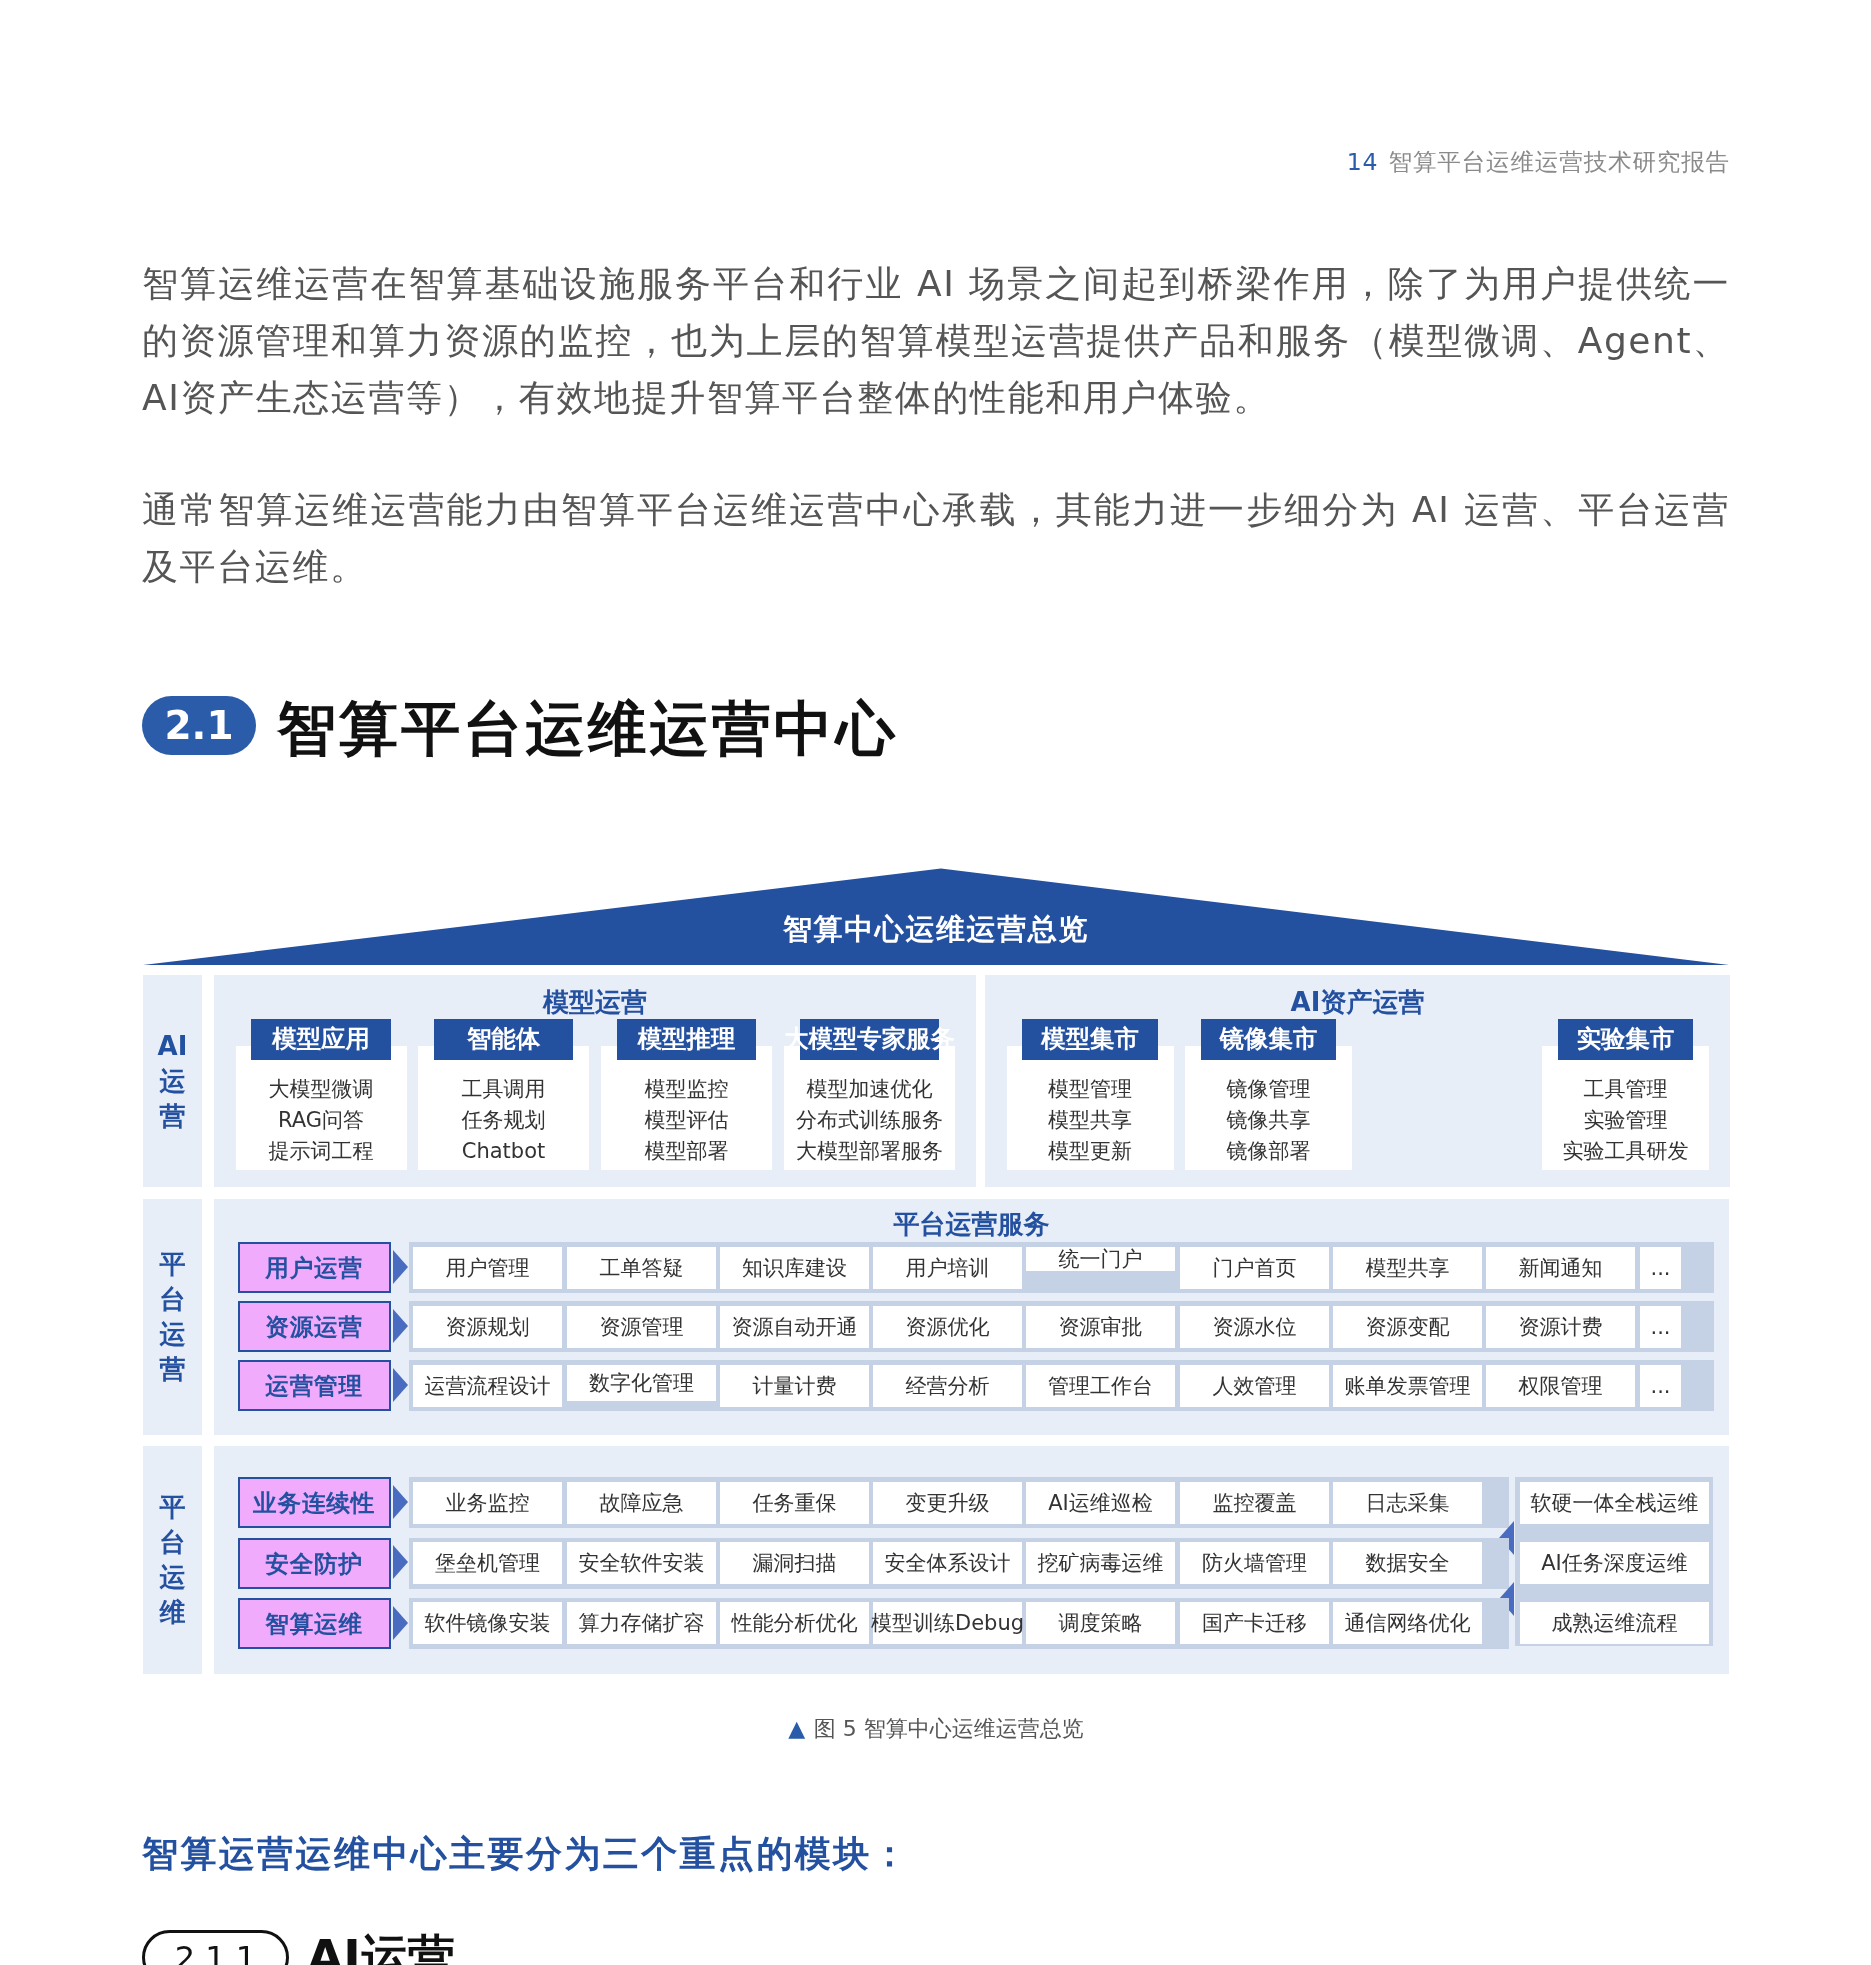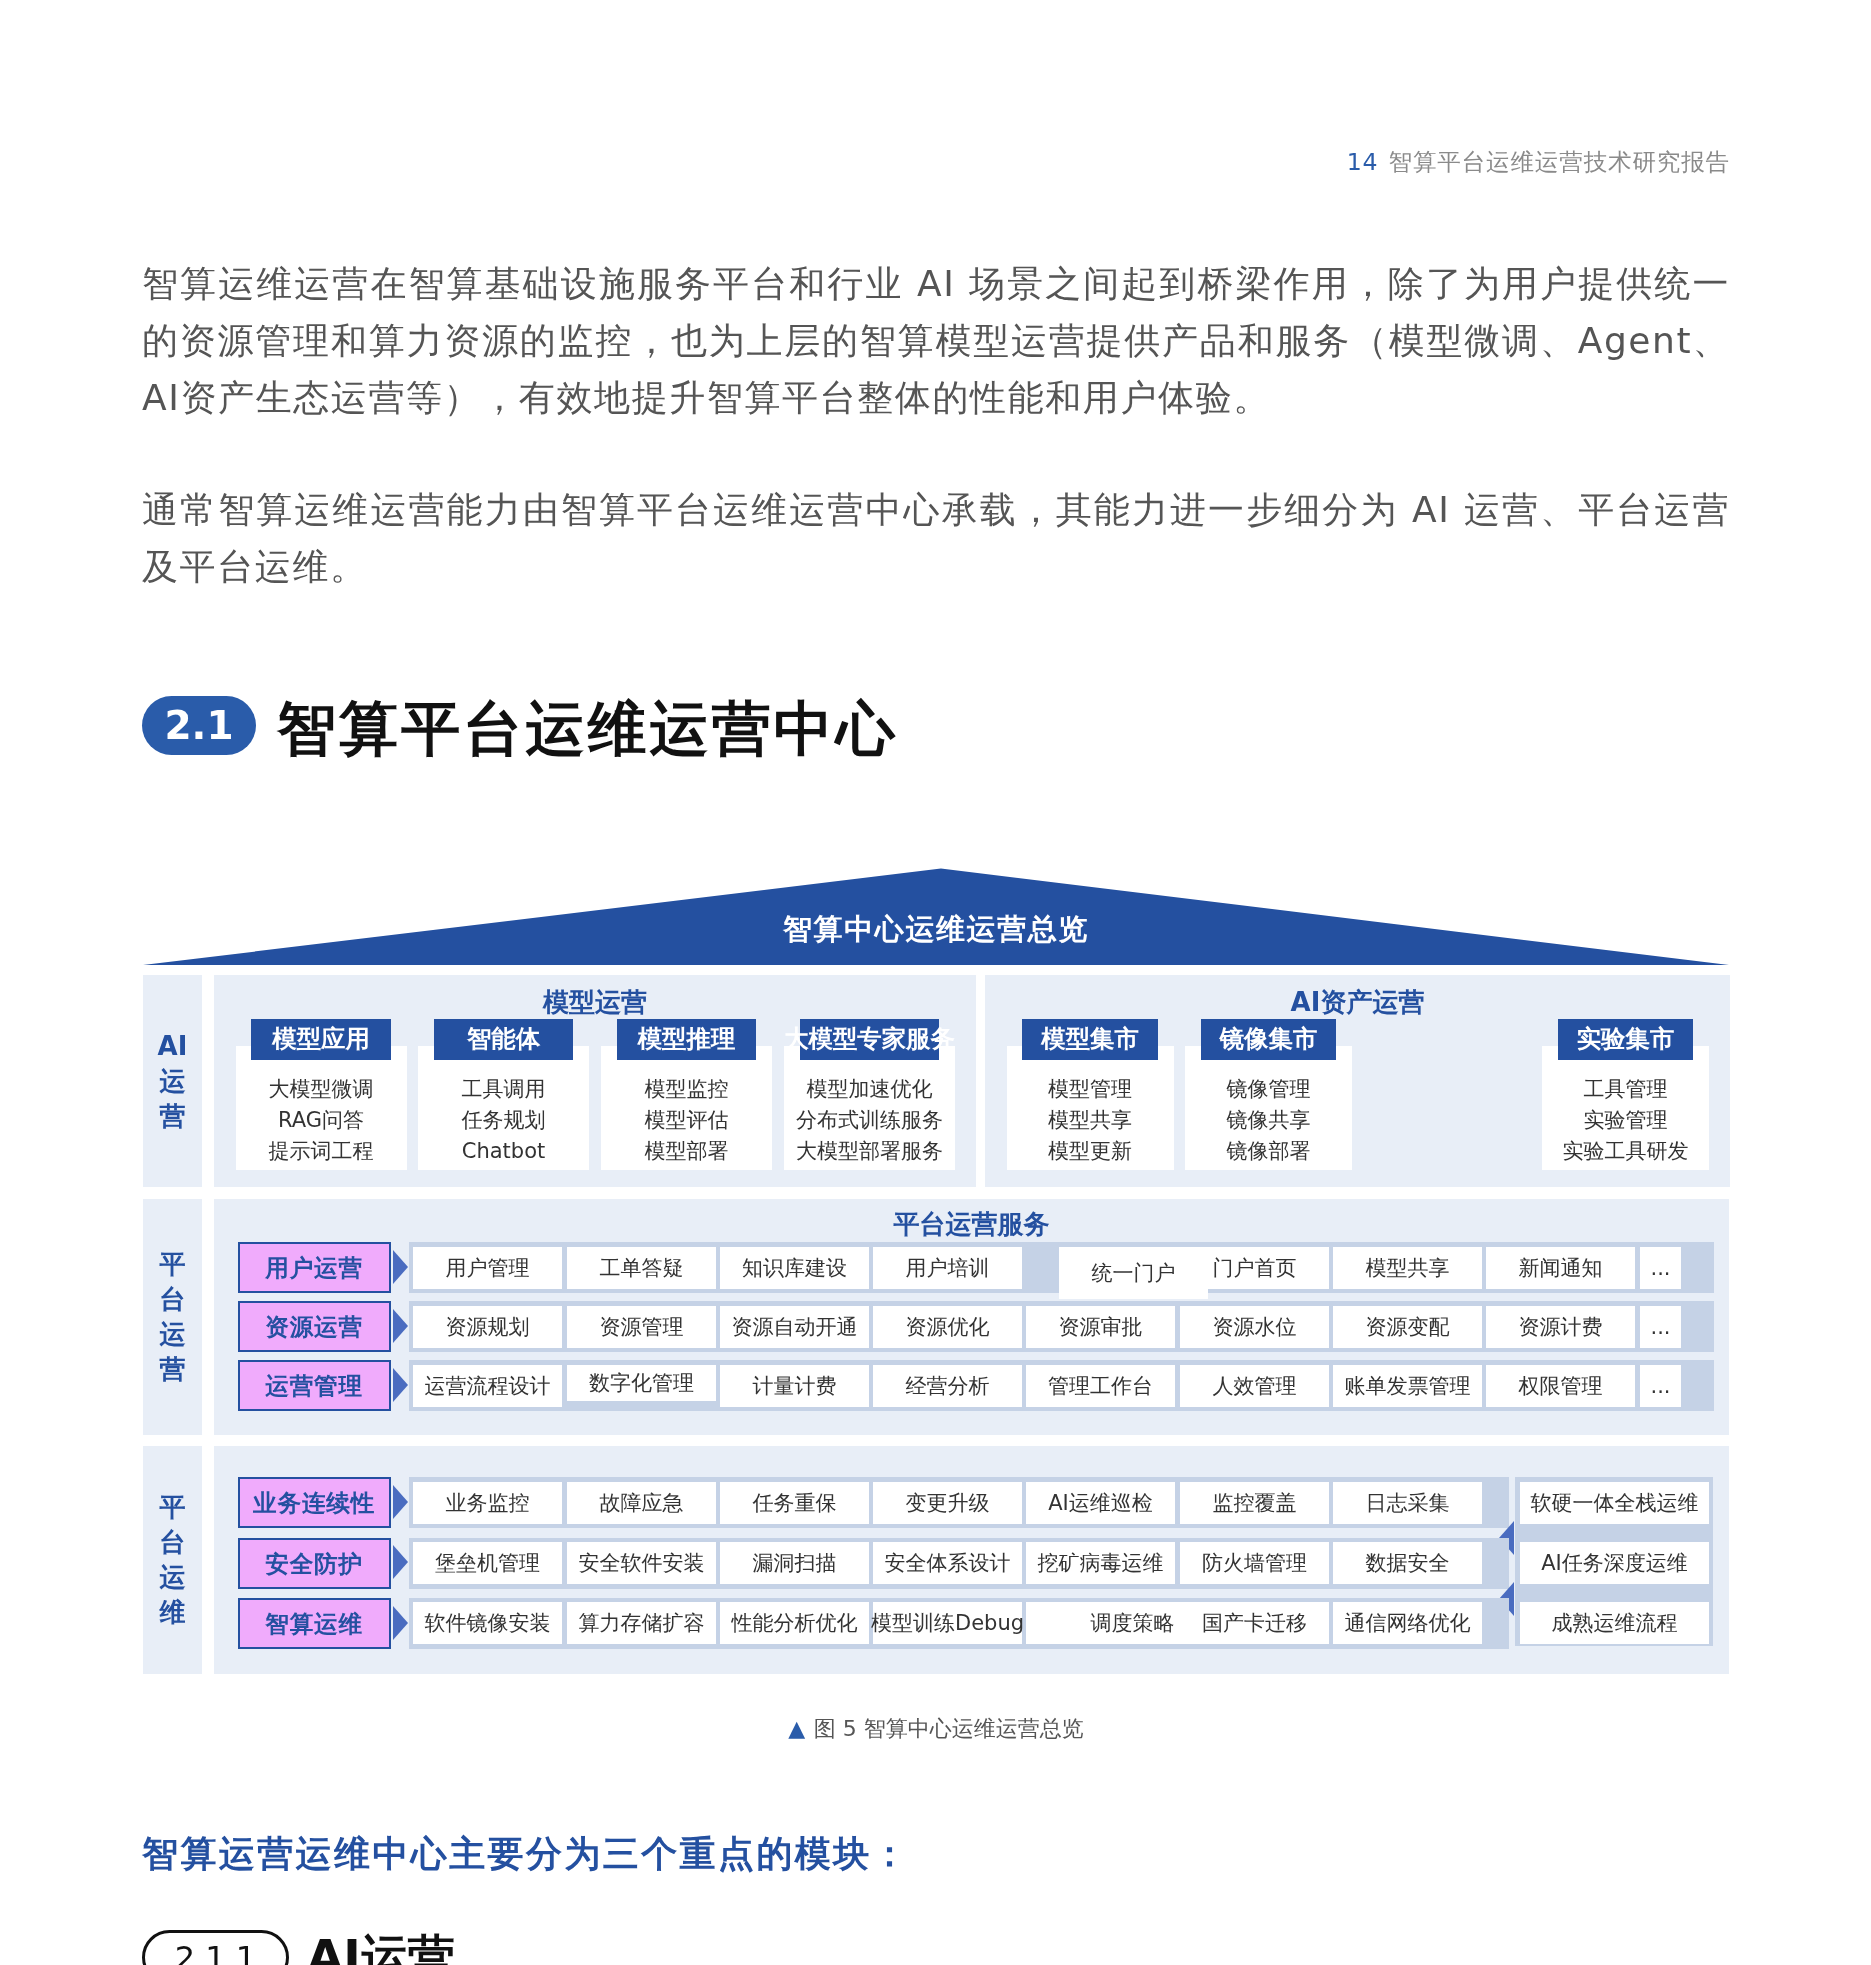--- a/index.html
+++ b/index.html
@@ -132,21 +132,21 @@
       </div>
       <div class="abs panel" style="left:214px;top:1199px;width:1515px;height:236px;">
         <div class="panel-title" style="top:7.9px;">平台运营服务</div>
         <div class="row-label" style="left:23.6px;top:43px;height:51px;">用户运营</div>
         <div class="arrow-r" style="left:179px;top:51px;"></div>
         <div class="row-track" style="left:195px;top:43px;width:1305px;height:51px;"></div>
         <div class="cell" style="left:199px;top:48px;width:149px;height:42px;">用户管理</div>
         <div class="cell" style="left:353px;top:48px;width:149px;height:42px;">工单答疑</div>
         <div class="cell" style="left:506px;top:48px;width:149px;height:42px;">知识库建设</div>
         <div class="cell" style="left:659px;top:48px;width:149px;height:42px;">用户培训</div>
-        <div class="cell" style="left:812px;top:48px;width:149px;height:52px;margin-left:33px;">统一门户</div>
+        <div class="cell" style="left:812px;top:48px;width:149px;height:24px;">统一门户</div>
         <div class="cell" style="left:966px;top:48px;width:149px;height:42px;">门户首页</div>
         <div class="cell" style="left:1119px;top:48px;width:149px;height:42px;">模型共享</div>
         <div class="cell" style="left:1272px;top:48px;width:149px;height:42px;">新闻通知</div>
         <div class="cell" style="left:1426px;top:48px;width:41px;height:42px;">...</div>
         <div class="row-label" style="left:23.6px;top:102px;height:51px;">资源运营</div>
         <div class="arrow-r" style="left:179px;top:110px;"></div>
         <div class="row-track" style="left:195px;top:102px;width:1305px;height:51px;"></div>
         <div class="cell" style="left:199px;top:107px;width:149px;height:42px;">资源规划</div>
         <div class="cell" style="left:353px;top:107px;width:149px;height:42px;">资源管理</div>
         <div class="cell" style="left:506px;top:107px;width:149px;height:42px;">资源自动开通</div>
@@ -201,21 +201,21 @@
         <div class="cell" style="left:1119px;top:96px;width:149px;height:42px;">数据安全</div>
         <div class="cell" style="left:1306px;top:96px;width:189px;height:42px;">AI任务深度运维</div>
         <div class="arrow-l" style="left:1285px;top:136px;"></div>
         <div class="row-label" style="left:23.6px;top:152px;height:51px;">智算运维</div>
         <div class="arrow-r" style="left:179px;top:160px;"></div>
         <div class="row-track" style="left:195px;top:152px;width:1100px;height:51px;"></div>
         <div class="cell" style="left:199px;top:156px;width:149px;height:42px;">软件镜像安装</div>
         <div class="cell" style="left:353px;top:156px;width:149px;height:42px;">算力存储扩容</div>
         <div class="cell" style="left:506px;top:156px;width:149px;height:42px;">性能分析优化</div>
         <div class="cell" style="left:659px;top:156px;width:149px;height:42px;">模型训练Debug</div>
-        <div class="cell" style="left:812px;top:156px;width:149px;height:42px;padding-left:32px;">调度策略</div>
+        <div class="cell" style="left:812px;top:156px;width:149px;height:42px;">调度策略</div>
         <div class="cell" style="left:966px;top:156px;width:149px;height:42px;">国产卡迁移</div>
         <div class="cell" style="left:1119px;top:156px;width:149px;height:42px;">通信网络优化</div>
         <div class="cell" style="left:1306px;top:156px;width:189px;height:42px;">成熟运维流程</div>
       </div>
     </div>
 </div>
 
 <div class="abs caption">
   <span class="tri">▲</span><span>图 5 智算中心运维运营总览</span>
 </div>

